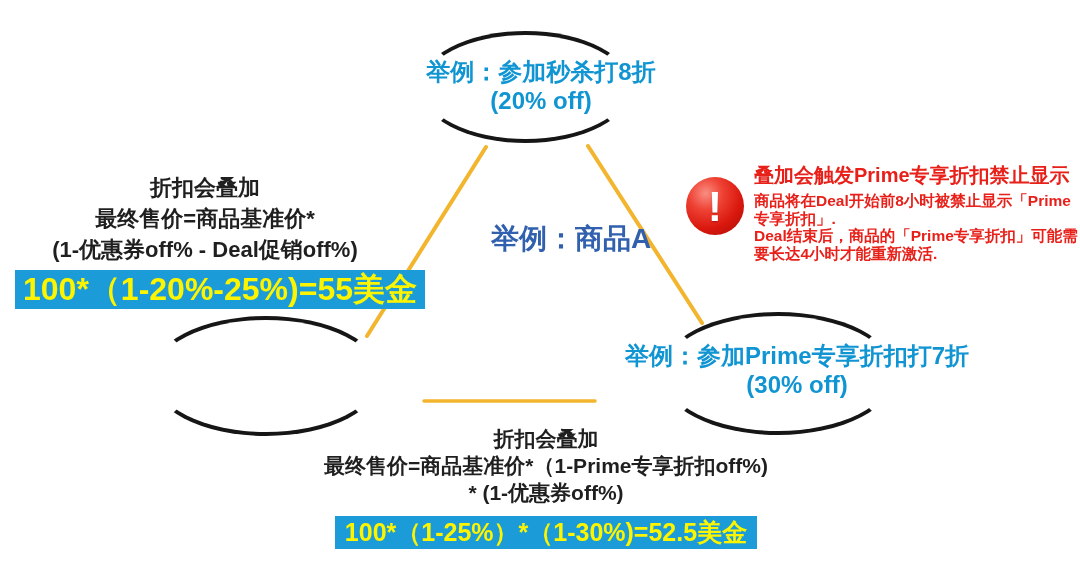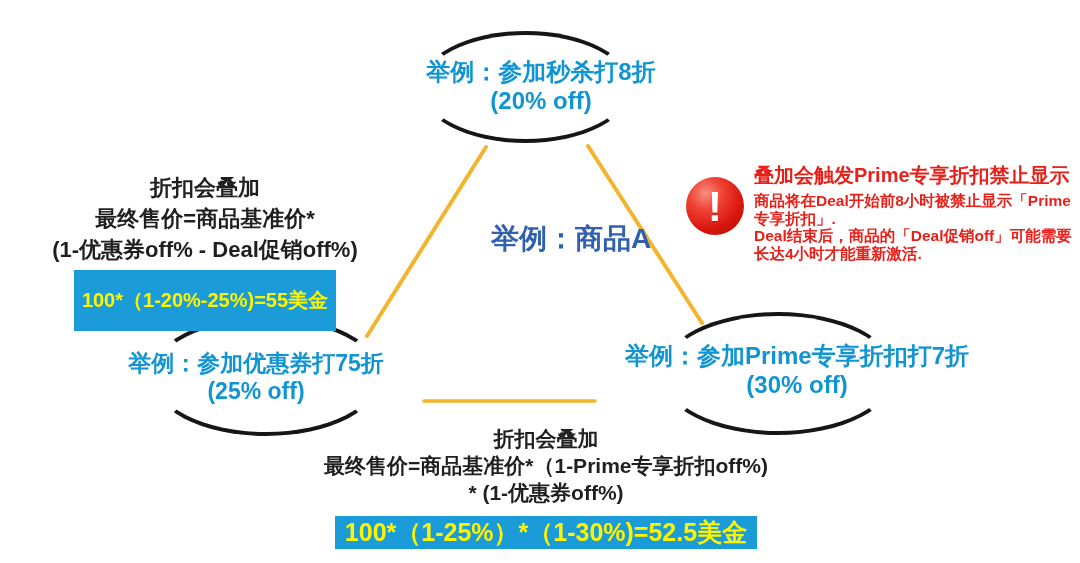--- a/index.html
+++ b/index.html
@@ -34,21 +34,21 @@
   }
 
   .note { position:absolute; text-align:center; font-weight:bold; color:var(--text_black); }
   .note-left   { left:15px;  top:172px; width:380px; font-size:22px; line-height:31px; }
   .note-bottom { left:230px; top:425px; width:632px; font-size:21px; line-height:27px; }
 
   .formula {
     display:inline-block; background:var(--highlight_bg_blue);
     color:var(--highlight_text_yellow); font-weight:bold; white-space:nowrap;
   }
-  .formula-left   { margin-top:5px;  font-size:20px; padding:15px 8px;  }
+  .formula-left   { margin-top:5px;  font-size:32px; padding:4px 8px;  }
   .formula-bottom { margin-top:10px; font-size:25px; padding:3px 10px; }
 
   .warning { position:absolute; left:686px; top:164px; width:392px; }
   .warning-icon {
     position:absolute; left:0; top:13px; width:58px; height:58px; border-radius:50%;
     background:radial-gradient(circle at 34% 28%, #fa8d82 0%, #ee4234 30%, #da180e 62%, #a80c06 100%);
     display:flex; align-items:center; justify-content:center;
     color:#ffffff; font-size:43px; font-weight:bold; line-height:1;
     text-shadow:0 1px 1px rgba(120,0,0,.45);
   }
@@ -67,24 +67,20 @@
     <line x1="424" y1="401" x2="595" y2="401" stroke-width="3.5" stroke-linecap="round" stroke="#f2b52d"></line>
   </svg>
 
   <div class="arc arc-top"></div>
   <div class="node-text node-text-top">
     <div>举例：参加秒杀打8折</div>
     <div>(20% off)</div>
   </div>
 
   <div class="arc arc-coupon"></div>
-  <div class="node-text node-text-coupon">
-    <div>举例：参加优惠券打75折</div>
-    <div>(25% off)</div>
-  </div>
 
   <div class="arc arc-prime"></div>
   <div class="node-text node-text-prime">
     <div>举例：参加Prime专享折扣打7折</div>
     <div>(30% off)</div>
   </div>
 
   <div class="center-label">
     <div>举例：商品A</div>
   </div>
@@ -96,21 +92,21 @@
     <div class="formula formula-left">100*（1-20%-25%)=55美金</div>
   </div>
 
   <div class="warning">
     <div class="warning-icon">
       <span>!</span>
     </div>
     <div class="warning-body">
       <div class="warning-title">叠加会触发Prime专享折扣禁止显示</div>
       <div class="warning-text">商品将在Deal开始前8小时被禁止显示「Prime专享折扣」.</div>
-      <div class="warning-text">Deal结束后，商品的「Deal促销off」可能需要长达4小时才能重新激活.</div>
+      <div class="warning-text">Deal结束后，商品的「Prime专享折扣」可能需要长达4小时才能重新激活.</div>
     </div>
   </div>
 
   <div class="note note-bottom">
     <div>折扣会叠加</div>
     <div>最终售价=商品基准价*（1-Prime专享折扣off%)</div>
     <div>* (1-优惠券off%)</div>
     <div class="formula formula-bottom">100*（1-25%）*（1-30%)=52.5美金</div>
   </div>
 

